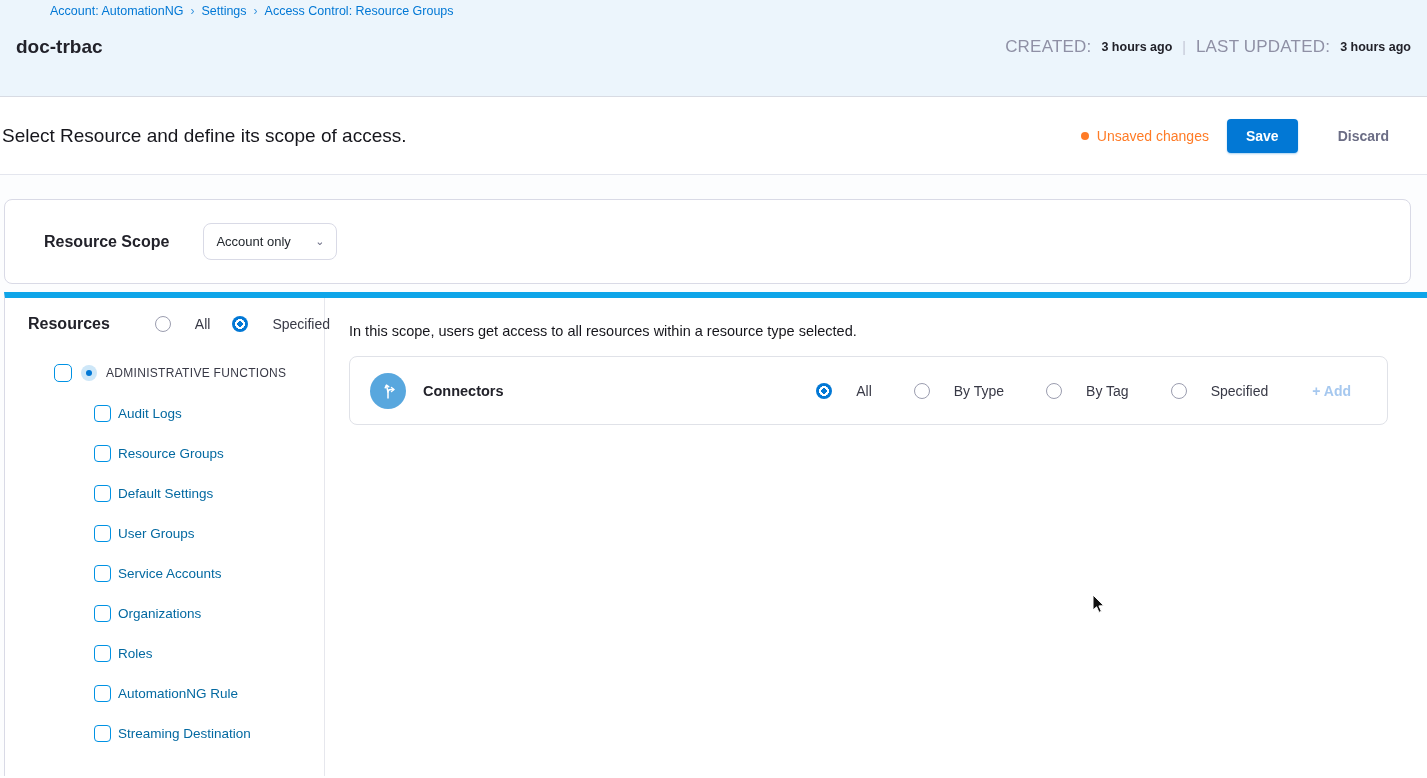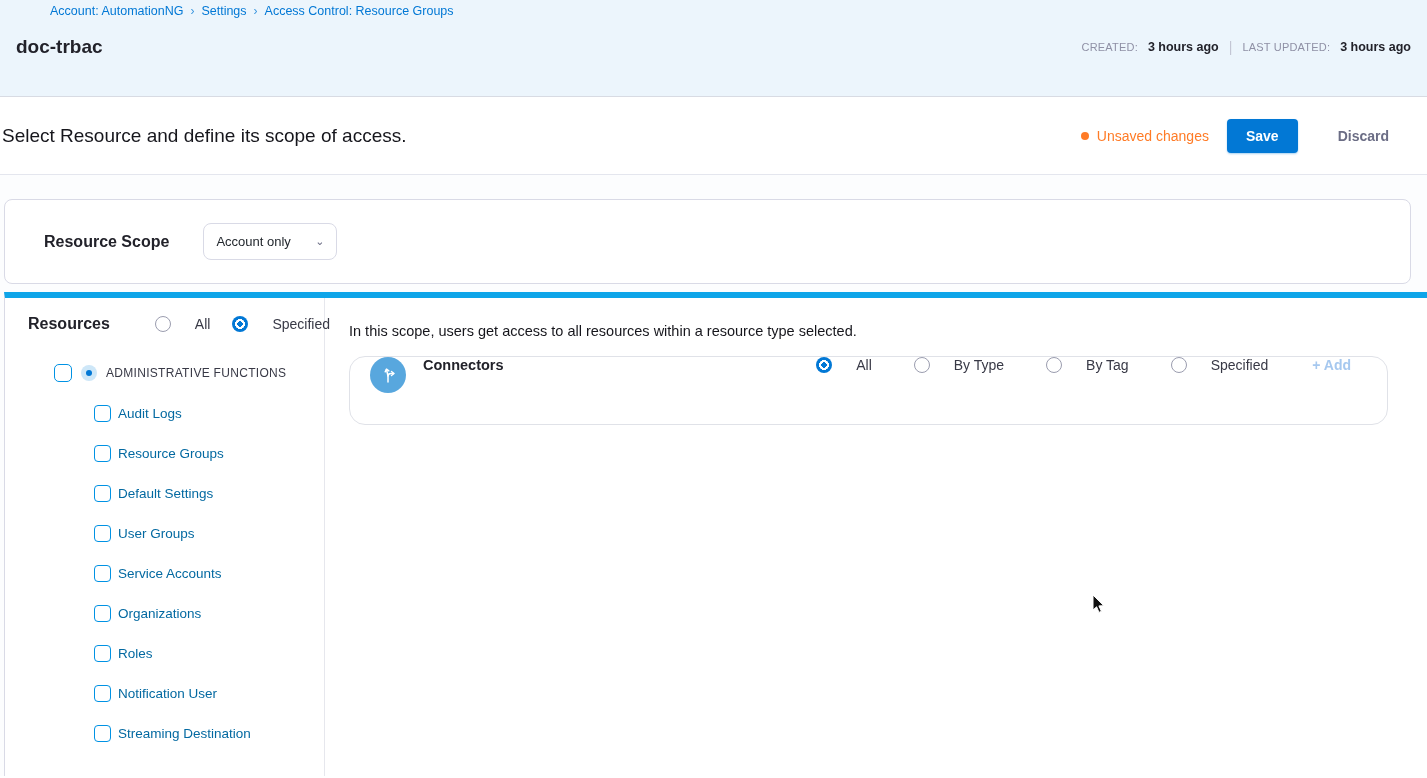--- a/index.html
+++ b/index.html
@@ -33,21 +33,21 @@
   }
   .crumb-sep { color: #0278d5; font-size: 12px; opacity: .75; }
   .title-row {
     display: flex;
     justify-content: space-between;
     align-items: center;
     padding: 18px 16px 0 16px;
   }
   .page-title { font-size: 19px; font-weight: 600; color: #22222a; }
   .meta { display: flex; align-items: center; gap: 10px; font-size: 12.5px; }
-  .meta-label { color: #8f90a5; font-size: 11px; letter-spacing: .2px; }
+  .meta-label { color: #8f90a5; font-size: 17px; letter-spacing: .2px; }
   .meta-value { color: #22222a; font-weight: 600; }
   .meta-pipe { color: #c3c6d4; font-size: 14px; }
 
   
   .toolbar {
     height: 78px;
     background: #ffffff;
     border-bottom: 1px solid #e4e6ee;
     display: flex;
     align-items: center;
@@ -135,24 +135,24 @@
   .group-label { font-size: 12px; font-weight: 500; letter-spacing: .3px; color: #383946; }
   .tree-item { display: flex; align-items: center; height: 40px; padding-left: 89px; gap: 6px; }
   .tree-item .label { font-size: 13.5px; color: #0369a1; padding-left: 1px; }
 
   .right-col { flex: 1; padding: 25px 39px 0 24px; }
   .scope-desc { font-size: 14.5px; color: #16161c; }
   .resource-row {
     margin-top: 17px;
     height: 69px;
     border: 1px solid #e0e2e8;
-    border-radius: 16px;
+    border-radius: 8px;
     background: #fff;
     display: flex;
-    align-items: flex-start;
+    align-items: center;
     padding: 0 36px 0 20px;
   }
   .res-icon-circle {
     width: 36px; height: 36px; border-radius: 50%; background: #58a7de;
     display: flex; align-items: center; justify-content: center; flex-shrink: 0;
   }
   .resource-name { font-size: 14.5px; font-weight: 700; color: #22222a; margin-left: 17px; }
   .row-options { margin-left: auto; display: flex; align-items: center; gap: 42px; }
   .add-link { margin-left: 44px; color: #a6c8ef; font-weight: 600; font-size: 14px; text-decoration: none; cursor: default; }
 
@@ -258,21 +258,21 @@
               <span class="label">Organizations</span>
             </div>
 
             <div class="tree-item">
               <span class="checkbox"></span>
               <span class="label">Roles</span>
             </div>
 
             <div class="tree-item">
               <span class="checkbox"></span>
-              <span class="label">Notification User</span>
+              <span class="label">AutomationNG Rule</span>
             </div>
 
             <div class="tree-item">
               <span class="checkbox"></span>
               <span class="label">Streaming Destination</span>
             </div>
           </div>
       </div>
     </div>
 

